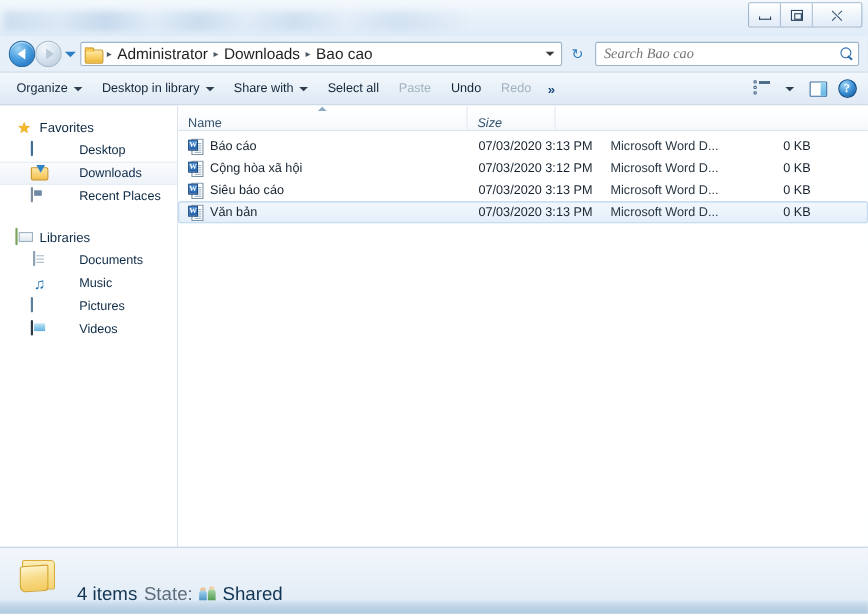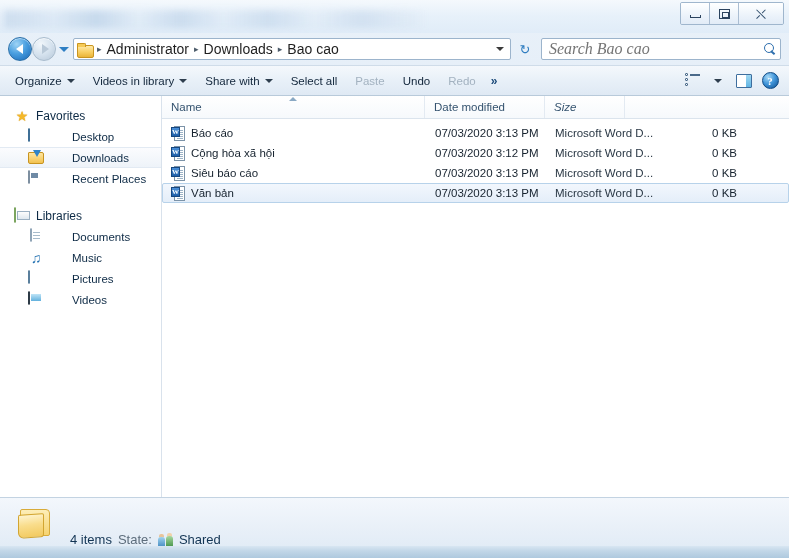--- a/index.html
+++ b/index.html
@@ -139,21 +139,21 @@
   }
   .searchbox {
     flex: 1 1 auto; height: 22px; margin-left: 5px;
     background: #ffffff; border: 1px solid #9cb4cc; border-radius: 2px;
     display: flex; align-items: center; padding: 0 4px 0 7px;
     position: relative;
   }
   .searchbox input {
     flex: 1; border: none; outline: none;
     font-family: "Liberation Serif", serif;
-    font-style: italic; font-size: 16px; color: #8b5cf6;
+    font-style: italic; font-size: 13px; color: #8b5cf6;
     background: transparent;
   }
   .search-mag {
     width: 12px; height: 12px; position: relative; flex: none;
   }
   .search-mag::before {
     content:""; position:absolute; left:0; top:0; width:8px; height:8px;
     border:1.6px solid #2e6fae; border-radius:50%;
   }
   .search-mag::after {
@@ -353,21 +353,21 @@
 
   
   .listpane { flex: 1; display: flex; flex-direction: column; background:#ffffff; }
   .colhead {
     height: 23px; display: flex; align-items: stretch;
     background: linear-gradient(180deg, #ffffff 0%, #f6f9fc 100%);
     border-bottom: 1px solid #dbe4ed;
     font-size: 11.5px; color: #35536f;
   }
   .col {
-    display: flex; align-items: center;
+    display: flex; align-items: flex-end;
     padding-left: 9px;
     border-right: 1px solid #e3eaf2;
     position: relative;
   }
   .col.c-name { width: 263px; }
   .col.c-date { width: 120px; }
   .col.c-type { width: 122px; }
   .col.c-size { width: 80px; font-style: italic; }
   .col.c-pad   { flex: 1; border-right: none; }
   .sort-asc {
@@ -429,21 +429,21 @@
     background: linear-gradient(180deg,#fdeeb8 0%, #f6d370 100%);
     border:1px solid #d8ab3a; border-radius: 2px 4px 2px 2px;
   }
   .st-folder .front {
     position:absolute; left:0px; top:8px; width:26px; height:24px;
     background: linear-gradient(175deg,#fef4cf 0%, #f9dd8c 45%, #f2c95e 100%);
     border:1px solid #d2a531;
     border-radius: 2px 2px 3px 6px;
     transform: skewY(-4deg);
   }
-  .st-text { display: flex; align-items: center; gap: 6px; font-size: 13px; margin-top: 35px; }
+  .st-text { display: flex; align-items: center; gap: 6px; font-size: 17px; margin-top: 35px; }
   .st-items { color: #123453; }
   .st-label { color: #5d6d7c; }
   .st-shareico {
     width: 15px; height: 13px; position: relative; flex:none;
   }
   .st-shareico::before{
     content:""; position:absolute; left:0; bottom:0; width:7px; height:9px;
     background: linear-gradient(180deg,#9fd3ef,#4f93c6);
     border-radius: 3px 3px 0 0;
     box-shadow: 0 -4px 0 -1px #e8c49a;
@@ -510,21 +510,21 @@
       <span class="search-mag"></span>
     </div>
   </div>
 
   <div class="toolbar">
     <div class="tb-item">
       <span>Organize</span>
       <span class="tb-caret"></span>
     </div>
     <div class="tb-item">
-      <span>Videos in library</span>
+      <span>Desktop in library</span>
       <span class="tb-caret"></span>
     </div>
     <div class="tb-item">
       <span>Share with</span>
       <span class="tb-caret"></span>
     </div>
     <div class="tb-item">
       <span>Select all</span>
     </div>
     <div class="tb-item disabled">
@@ -616,23 +616,20 @@
 
 
     </div>
 
     <div class="listpane">
 
       <div class="colhead">
         <div class="col c-name">
           <span class="sort-asc"></span>
           <span>Name</span>
-        </div>
-        <div class="col c-date">
-          <span>Date modified</span>
         </div>
         <div class="col c-size">
           <span>Size</span>
         </div>
         <div class="col c-pad"></div>
       </div>
 
       <div class="rows">
 
         <div class="frow">

